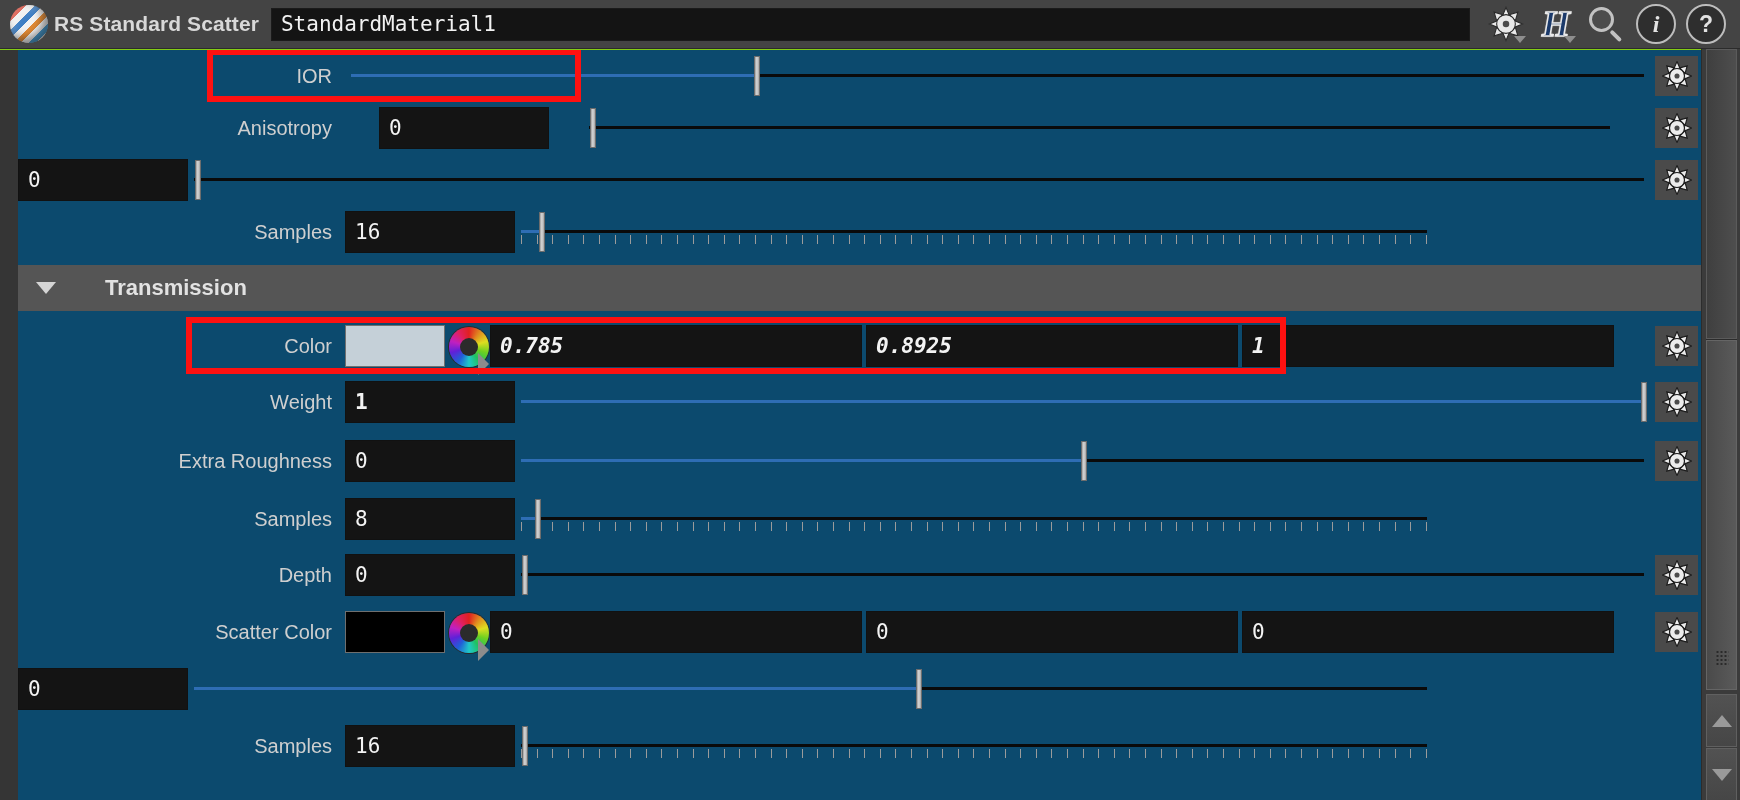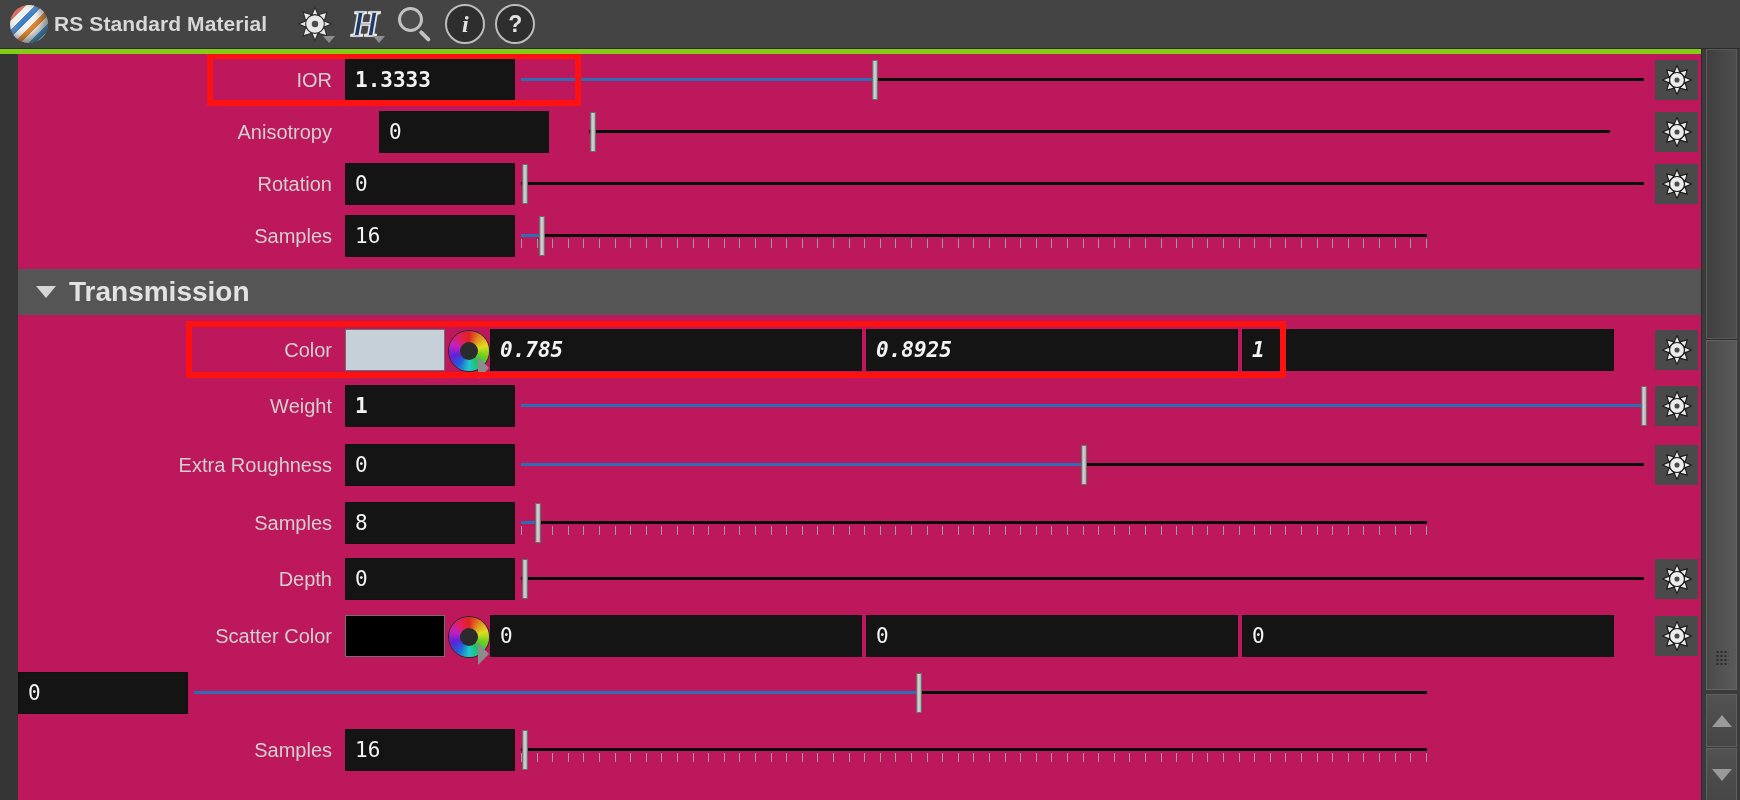--- a/index.html
+++ b/index.html
@@ -70,22 +70,22 @@
   .circ-ico.help{font-style:normal;font-weight:bold;font-family:"Liberation Sans",sans-serif;font-size:23px;}
   .mag{position:relative;width:34px;height:34px;}
   .mag .lens{position:absolute;left:0;top:0;width:25px;height:25px;border-radius:50%;
     border:3px solid #c2c2c2;background:#4c4c4c;box-sizing:border-box;}
   .mag .hnd{position:absolute;left:22px;top:22px;width:14px;height:3.5px;background:#c2c2c2;
     transform:rotate(45deg);transform-origin:left center;border-radius:2px;}
 
   
   .pane{
     position:absolute;left:0;top:49px;width:1701px;height:751px;
-    background:#be185d;box-sizing:border-box;
-    border-top:5px solid #84cc16;
+    background:#0c4a6e;box-sizing:border-box;
+    border-top:1px solid #84cc16;
     overflow:hidden;
   }
   .leftgutter{position:absolute;left:0;top:0;width:18px;height:100%;background:#353535;}
 
   .row{position:absolute;left:18px;display:flex;align-items:stretch;height:52px;}
   .label{
     width:327px;flex:0 0 327px;display:flex;align-items:center;justify-content:flex-end;
     padding-right:13px;box-sizing:border-box;
     font-size:20px;color:#cfcfcf;
   }
@@ -117,21 +117,21 @@
 
   
   .section{
     position:absolute;left:18px;width:1683px;height:46px;background:#555555;
     display:flex;align-items:center;padding-left:18px;box-sizing:border-box;
   }
   .sect-tri{
     width:0;height:0;border-left:10px solid transparent;border-right:10px solid transparent;
     border-top:12px solid #d5d5d5;margin-right:13px;
   }
-  .sect-title{font-size:28px;font-weight:bold;color:#e2e2e2;}
+  .sect-title{font-size:22px;font-weight:bold;color:#e2e2e2;margin-left:36px;}
 
   
   .swatch{
     width:100px;flex:0 0 100px;height:42px;align-self:center;
     border:1px solid #6f6f6f;box-sizing:border-box;
   }
   .wheel{
     width:45px;flex:0 0 45px;height:52px;position:relative;align-self:center;
   }
   .wheel .ring{
@@ -191,21 +191,22 @@
 </style>
 </head>
 <body>
 
 <div class="app">
 
   <div class="titlebar">
     <div class="mat-icon">
       
     </div>
-    <div class="node-type">RS Standard Material</div>
+    <div class="node-type">RS Standard Scatter</div>
+    <div class="name-field">StandardMaterial1</div>
 
     <div class="tb-icons">
       <div class="tb-ico">
         <svg class="gear-big" viewBox="0 0 100 100">
           <g fill="#e8e8e8" stroke="#2a2a2a" stroke-width="3">
             <path d="M50 4 L60 28 L40 28 Z"></path>
               <path d="M50 96 L60 72 L40 72 Z"></path>
             <path d="M4 50 L28 40 L28 60 Z"></path>
               <path d="M96 50 L72 40 L72 60 Z"></path>
             <path d="M17 17 L41 24 L24 41 Z"></path>
@@ -235,21 +236,20 @@
         <div class="circ-ico help">?</div>
       </div>
     </div>
   </div>
 
   <div class="pane">
     <div class="leftgutter"></div>
 
     <div class="row" style="top:0px;width:1683px;">
       <div class="label">IOR</div>
-      <div class="field bold">1.3333</div>
       <div class="sliderwrap">
         <div class="track"></div>
         <div class="fill" style="width:31%"></div>
         <div class="handle" style="left:31%"></div>
       </div>
       <div class="gearcell">
         <div class="gearbtn">
           <svg class="gear" viewBox="0 0 100 100">
             <g fill="#ececec" stroke="#1d1d1d" stroke-width="4">
               <path d="M50 2 L61 27 L39 27 Z"></path>
@@ -289,21 +289,20 @@
                 <path d="M16 84 L23 59 L41 77 Z"></path>
               <circle cx="50" cy="50" r="25"></circle>
             </g>
             <circle cx="50" cy="50" r="8.5" fill="#4a4a4a"></circle>
           </svg>
         </div>
       </div>
     </div>
 
     <div class="row" style="top:104px;width:1683px;">
-      <div class="label">Rotation</div>
       <div class="field">0</div>
       <div class="sliderwrap">
         <div class="track"></div>
         <div class="handle" style="left:0.1%"></div>
       </div>
       <div class="gearcell">
         <div class="gearbtn">
           <svg class="gear" viewBox="0 0 100 100">
             <g fill="#ececec" stroke="#1d1d1d" stroke-width="4">
               <path d="M50 2 L61 27 L39 27 Z"></path>

